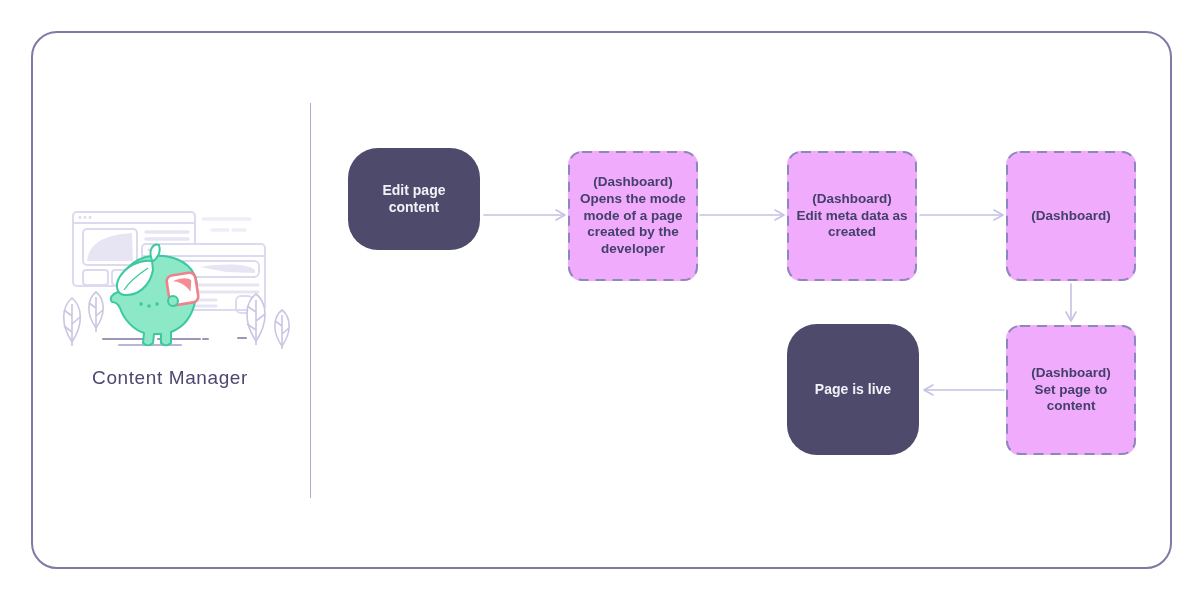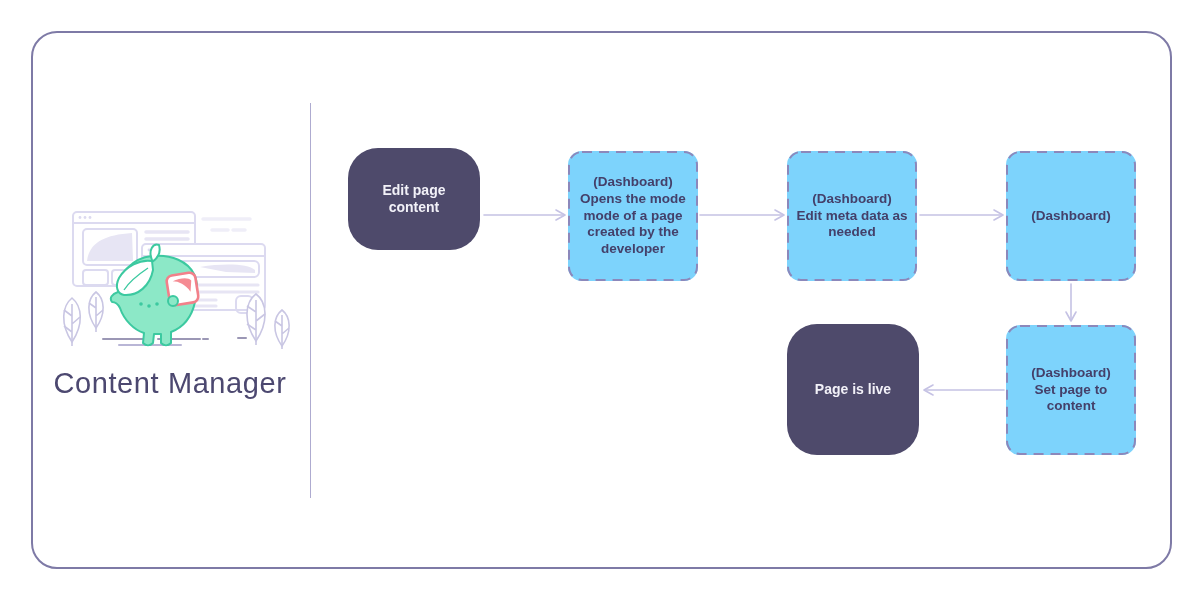--- a/index.html
+++ b/index.html
@@ -3,25 +3,25 @@
 <meta charset="utf-8">
 <style>
   html,body{margin:0;padding:0;background:#ffffff;width:1201px;height:601px;overflow:hidden;
     font-family:"Liberation Sans",sans-serif;}
   .stage{position:relative;width:1201px;height:601px;background:#ffffff;}
   .frame{position:absolute;left:31px;top:31px;width:1137px;height:534px;
     border:2px solid #7e7aa6;border-radius:26px;background:#ffffff;}
   .divider{position:absolute;left:310px;top:103px;width:1px;height:395px;background:#aeabd0;}
   .illustration{position:absolute;left:40px;top:198px;width:260px;height:160px;}
   .cm-title{position:absolute;left:40px;top:367px;width:260px;text-align:center;
-    font-size:29px;font-weight:500;letter-spacing:0.6px;color:#4c4870;}
+    font-size:19px;font-weight:500;letter-spacing:0.6px;color:#4c4870;}
   .node{position:absolute;display:flex;align-items:center;justify-content:center;
     text-align:center;box-sizing:border-box;}
   .node.solid{background:#4e4a6b;border-radius:30px;color:#f2f1f8;}
-  .node.dashed{width:130px;height:130px;background:#7dd3fc;border-radius:14px;color:#44406a;}
+  .node.dashed{width:130px;height:130px;background:#f0abfc;border-radius:14px;color:#44406a;}
   .dash-border{position:absolute;left:0;top:0;pointer-events:none;}
   .node-text{position:relative;font-size:13.5px;font-weight:700;line-height:1.24;padding:0 7px;}
   .node.solid .node-text{font-size:14px;padding:0 22px;}
   .arrows{position:absolute;left:0;top:0;width:1201px;height:601px;pointer-events:none;}
 </style>
 </head>
 <body>
 
 <div class="stage">
 
@@ -144,21 +144,21 @@
       <div>Opens the mode mode of a page created by the developer</div>
     </div>
   </div>
 
   <div class="node dashed" style="left:787px;top:151px;">
     <svg class="dash-border" width="130" height="130">
       <rect x="1" y="1" width="128" height="128" rx="13" fill="none" stroke="#8c88bb" stroke-width="2" stroke-dasharray="10 7"></rect>
     </svg>
     <div class="node-text">
       <div>(Dashboard)</div>
-      <div>Edit meta data as needed</div>
+      <div>Edit meta data as created</div>
     </div>
   </div>
 
   <div class="node dashed" style="left:1006px;top:151px;">
     <svg class="dash-border" width="130" height="130">
       <rect x="1" y="1" width="128" height="128" rx="13" fill="none" stroke="#8c88bb" stroke-width="2" stroke-dasharray="10 7"></rect>
     </svg>
     <div class="node-text">
       <div>(Dashboard)</div>
     </div>

